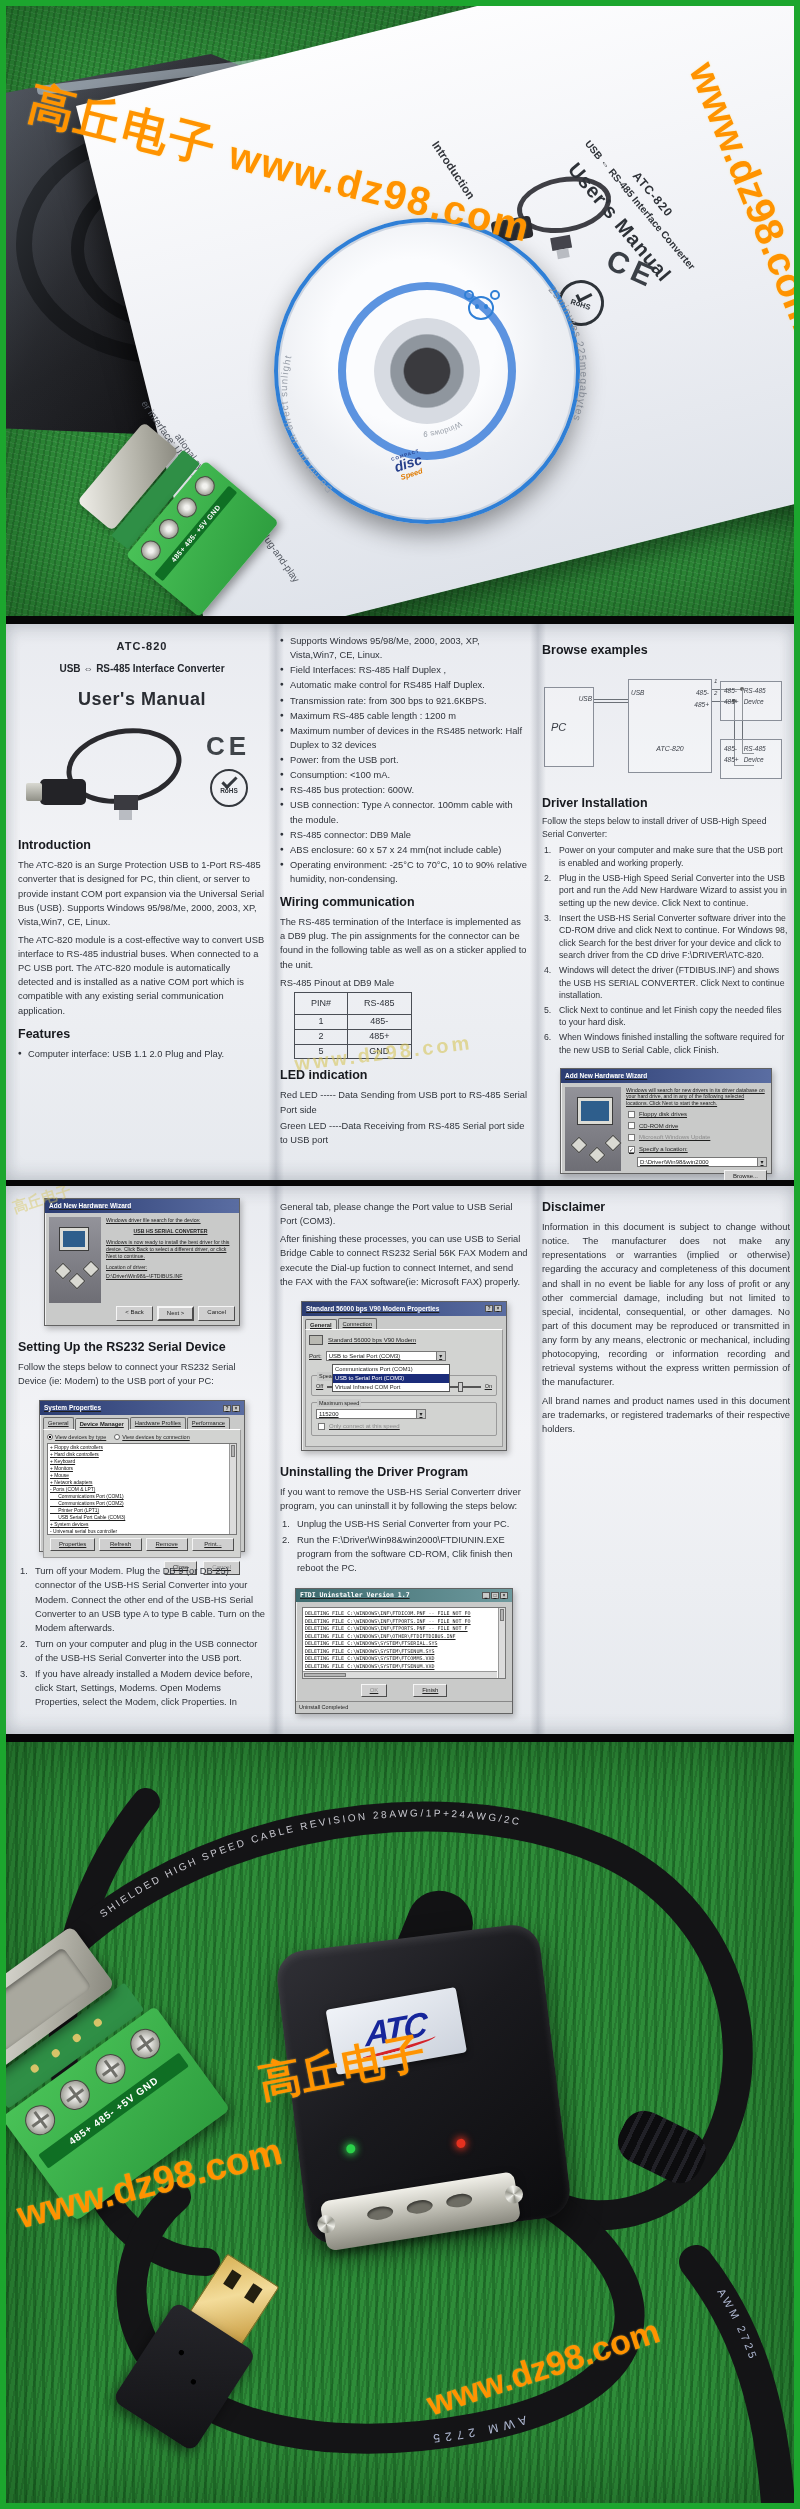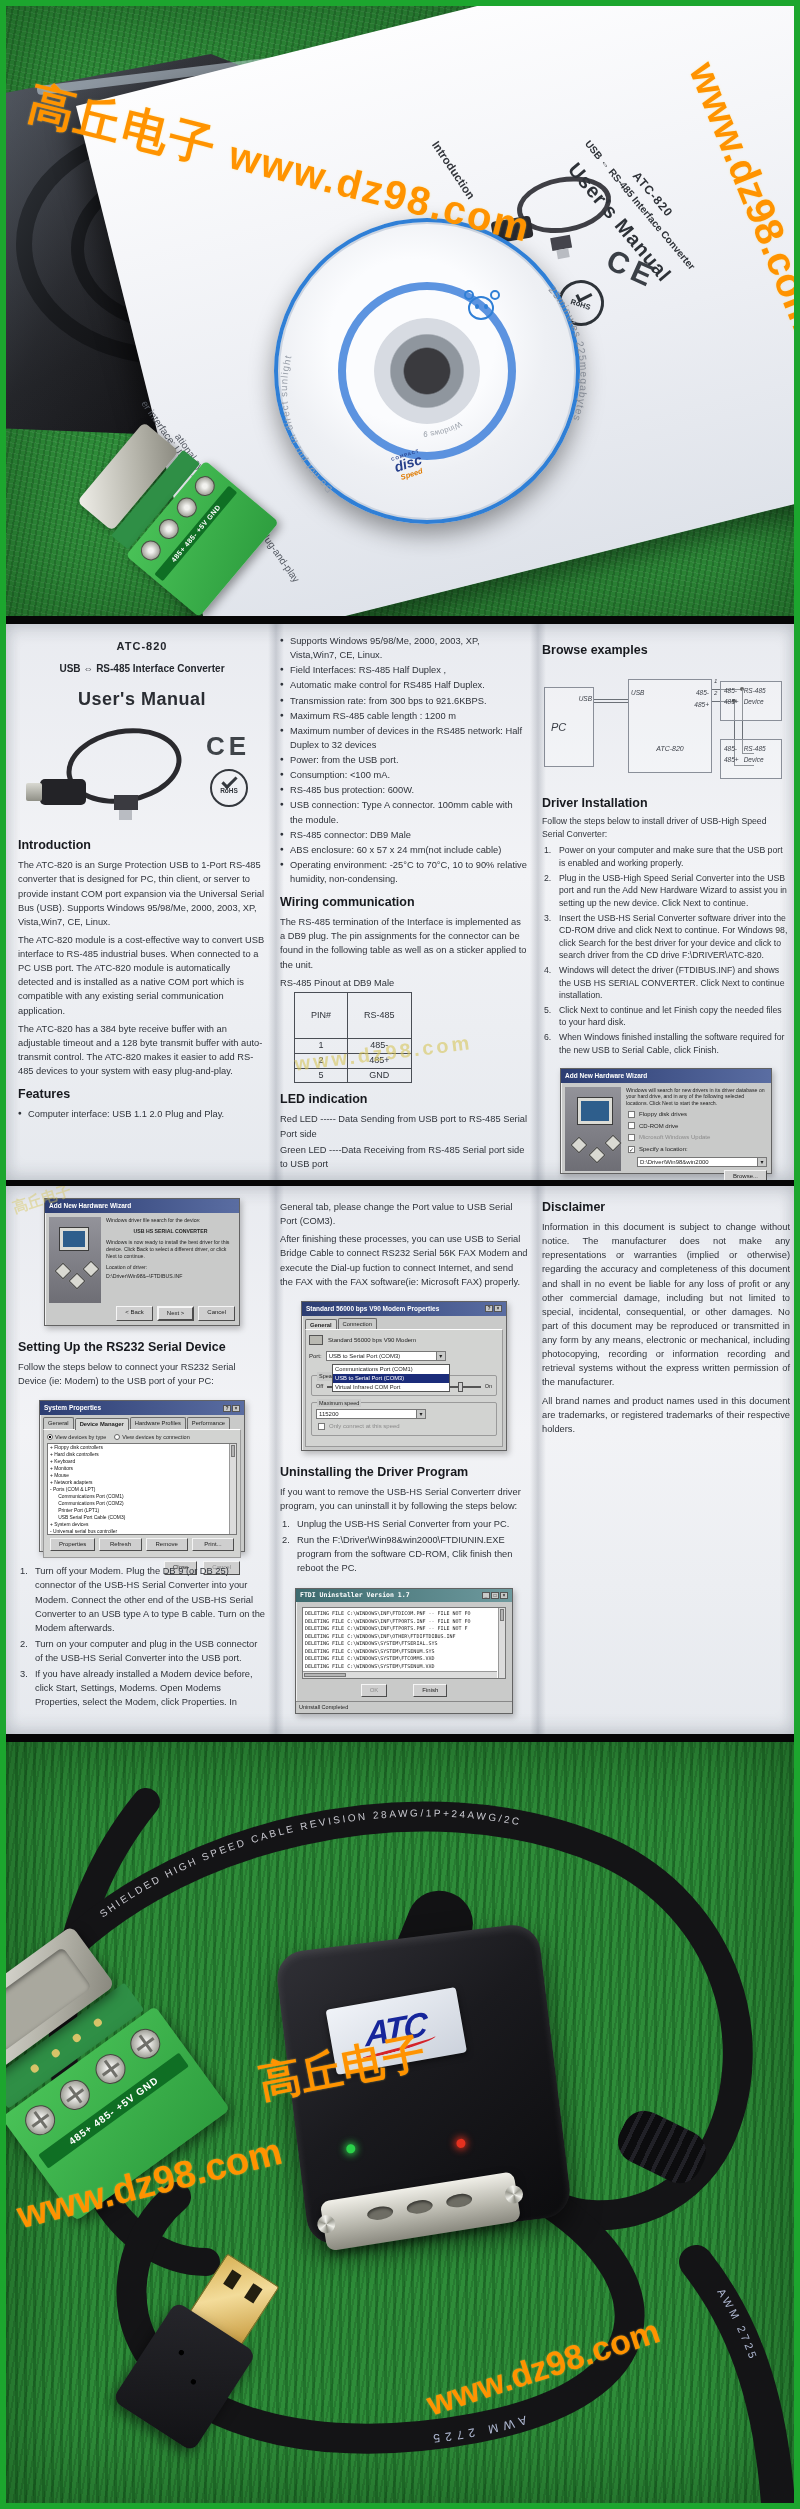--- a/index.html
+++ b/index.html
@@ -143,21 +143,21 @@
   .pi-usb { position:absolute; left:96px; top:74px; width:24px; height:15px; background:#3a3a40; }
   .pi-usb::after { content:""; position:absolute; left:5px; top:15px; width:13px; height:10px; background:#b9bcc2; }
   .pi-ce { position:absolute; right:16px; top:6px; font-size:26px; font-weight:bold; color:#3f4449; letter-spacing:4px; }
   .pi-rohs { position:absolute; right:18px; top:48px; width:38px; height:38px; border:2.5px solid #33373d;
     border-radius:50%; text-align:center; color:#33373d; }
   .pi-rohs .rohs-check { margin-top:6px; border-color:#33373d; }
   .pi-rohs .rohs-txt { font-size:6.5px; }
 
   .pinout { border-collapse:collapse; margin:2px 0 4px 14px; }
   .pinout th, .pinout td { border:1px solid #4a4e55; font-size:9px; padding:0 10px; text-align:center; font-weight:normal; }
-  .pinout th { padding:16px 16px; }
+  .pinout th { padding:4px 16px; }
   .led-line { margin-bottom:2px; }
 
   
   .diagram { position:relative; height:124px; margin:4px 0 2px; font-size:6.5px; color:#3a3e46;font-style:italic; }
   .dbox { position:absolute; border:1px solid #8a8f99; background:rgba(255,255,255,.25); }
   .d-pc { left:2px; top:24px; width:50px; height:80px; }
   .d-pc .lbl { position:absolute; left:6px; top:32px; font-size:11px; }
   .d-pc .usb { position:absolute; right:1px; top:6px; }
   .d-conv { left:86px; top:16px; width:84px; height:94px; }
   .d-conv .usb { position:absolute; left:2px; top:8px; }
@@ -166,21 +166,21 @@
   .d-conv .o2 { position:absolute; right:2px; top:20px; }
   .d-dev { width:62px; height:40px; padding:4px 3px; display:flex; gap:5px; }
   .d-dev .c1 div, .d-dev .c2 div { line-height:1.6; }
   .d-dev1 { left:178px; top:18px; } .d-dev2 { left:178px; top:76px; }
   .dl { position:absolute; background:#6b7077; }
   .ddot { position:absolute; width:4px; height:4px; border-radius:50%; background:#333; }
   .dnum { position:absolute; font-size:6px; }
 
   
   .shot { background:#c9cac9; border:1px solid #636363; box-shadow:1px 1px 0 rgba(255,255,255,.7) inset, 2px 3px 6px rgba(0,0,0,.25);
-    font-size:6px; color:#1f1f1f; position:relative; margin:12px auto; }
+    font-size:6px; color:#1f1f1f; position:relative; margin:12px auto;text-decoration:underline; }
   .sh-title { background:linear-gradient(90deg,#2c3d72,#5a6da2); color:#fff; font-weight:bold; font-size:6.5px;
     padding:2px 4px; display:flex; justify-content:space-between; align-items:center; white-space:nowrap; overflow:hidden; }
   .winbtns { display:flex; gap:1px; }
   .winbtns i { display:block; width:8px; height:7px; background:#c9cac9; border:1px solid #555; font-style:normal;
     font-size:5px; line-height:5px; text-align:center; color:#222; }
   .sh-body { padding:4px; }
   .btn { display:inline-block; background:#cfcfcf; border:1px solid; border-color:#f5f5f5 #4d4d4d #4d4d4d #f5f5f5;
     padding:1px 8px; font-size:6px; color:#222; text-align:center; }
   .btn.dis { color:#8b8b8b; }
   .checkrow { display:flex; gap:4px; align-items:center; margin:3px 0 3px 2px; }
@@ -393,21 +393,20 @@
         <div class="pi-ce">CE</div>
         <div class="pi-rohs">
           <div class="rohs-check"></div>
           <div class="rohs-txt">RoHS</div>
         </div>
       </div>
       <div class="h1">Introduction</div>
       <div>
           <p class="p">The ATC-820 is an Surge Protection USB to 1-Port RS-485 converter that is designed for PC, thin client, or server to provide instant COM port expansion via the Universal Serial Bus (USB). Supports Windows 95/98/Me, 2000, 2003, XP, Vista,Win7, CE, Linux.</p>
           <p class="p">The ATC-820 module is a cost-effective way to convert USB interface to RS-485 industrial buses. When connected to a PC USB port. The ATC-820 module is automatically detected and is installed as a native COM port which is compatible with any existing serial communication application.</p>
-          <p class="p">The ATC-820 has a 384 byte receive buffer with an adjustable timeout and a 128 byte transmit buffer with auto-transmit control. The ATC-820 makes it easier to add RS-485 devices to your system with easy plug-and-play.</p>
         </div>
       <div class="h1">Features</div>
       <ul class="bullets">
           <li>Computer interface: USB 1.1 2.0 Plug and Play.</li>
         </ul>
     </div>
 
     <div class="col">
       <ul class="bullets">
           <li>Supports Windows 95/98/Me, 2000, 2003, XP, Vista,Win7, CE, Linux.</li>

